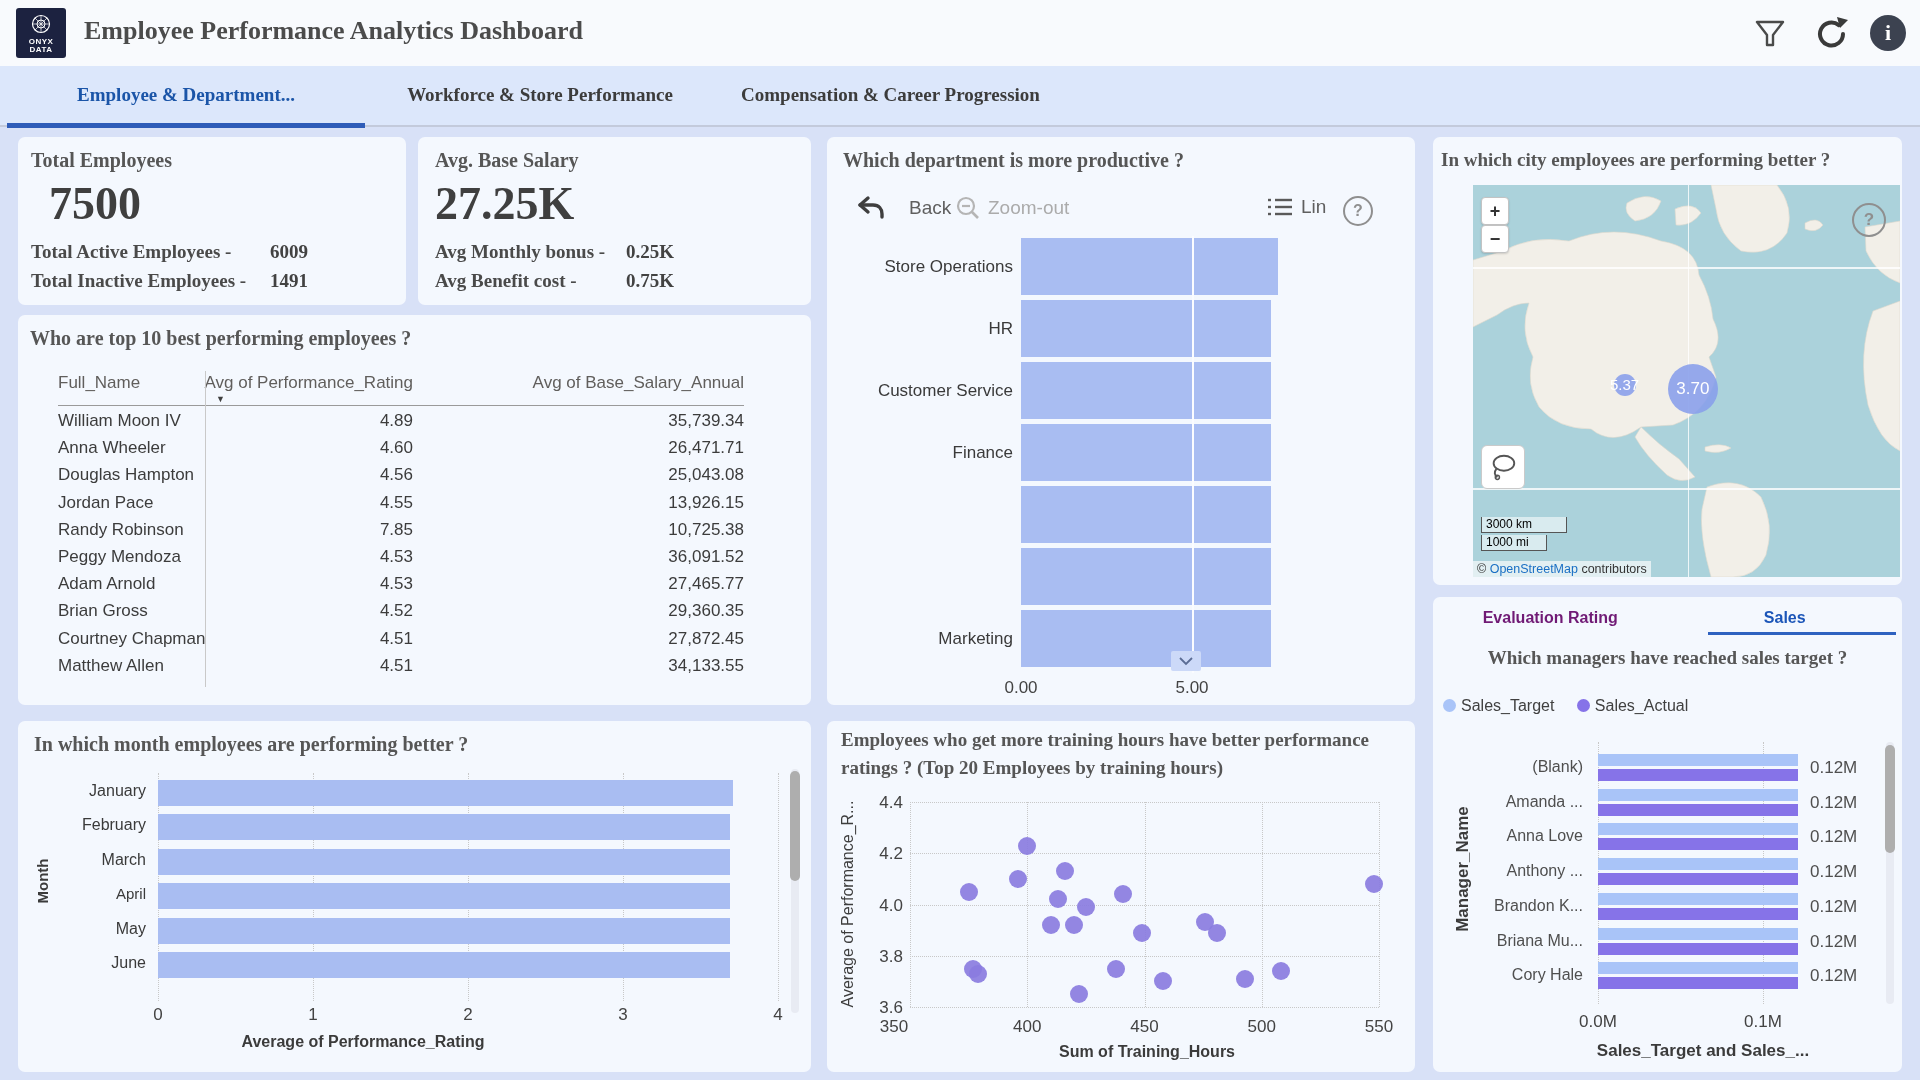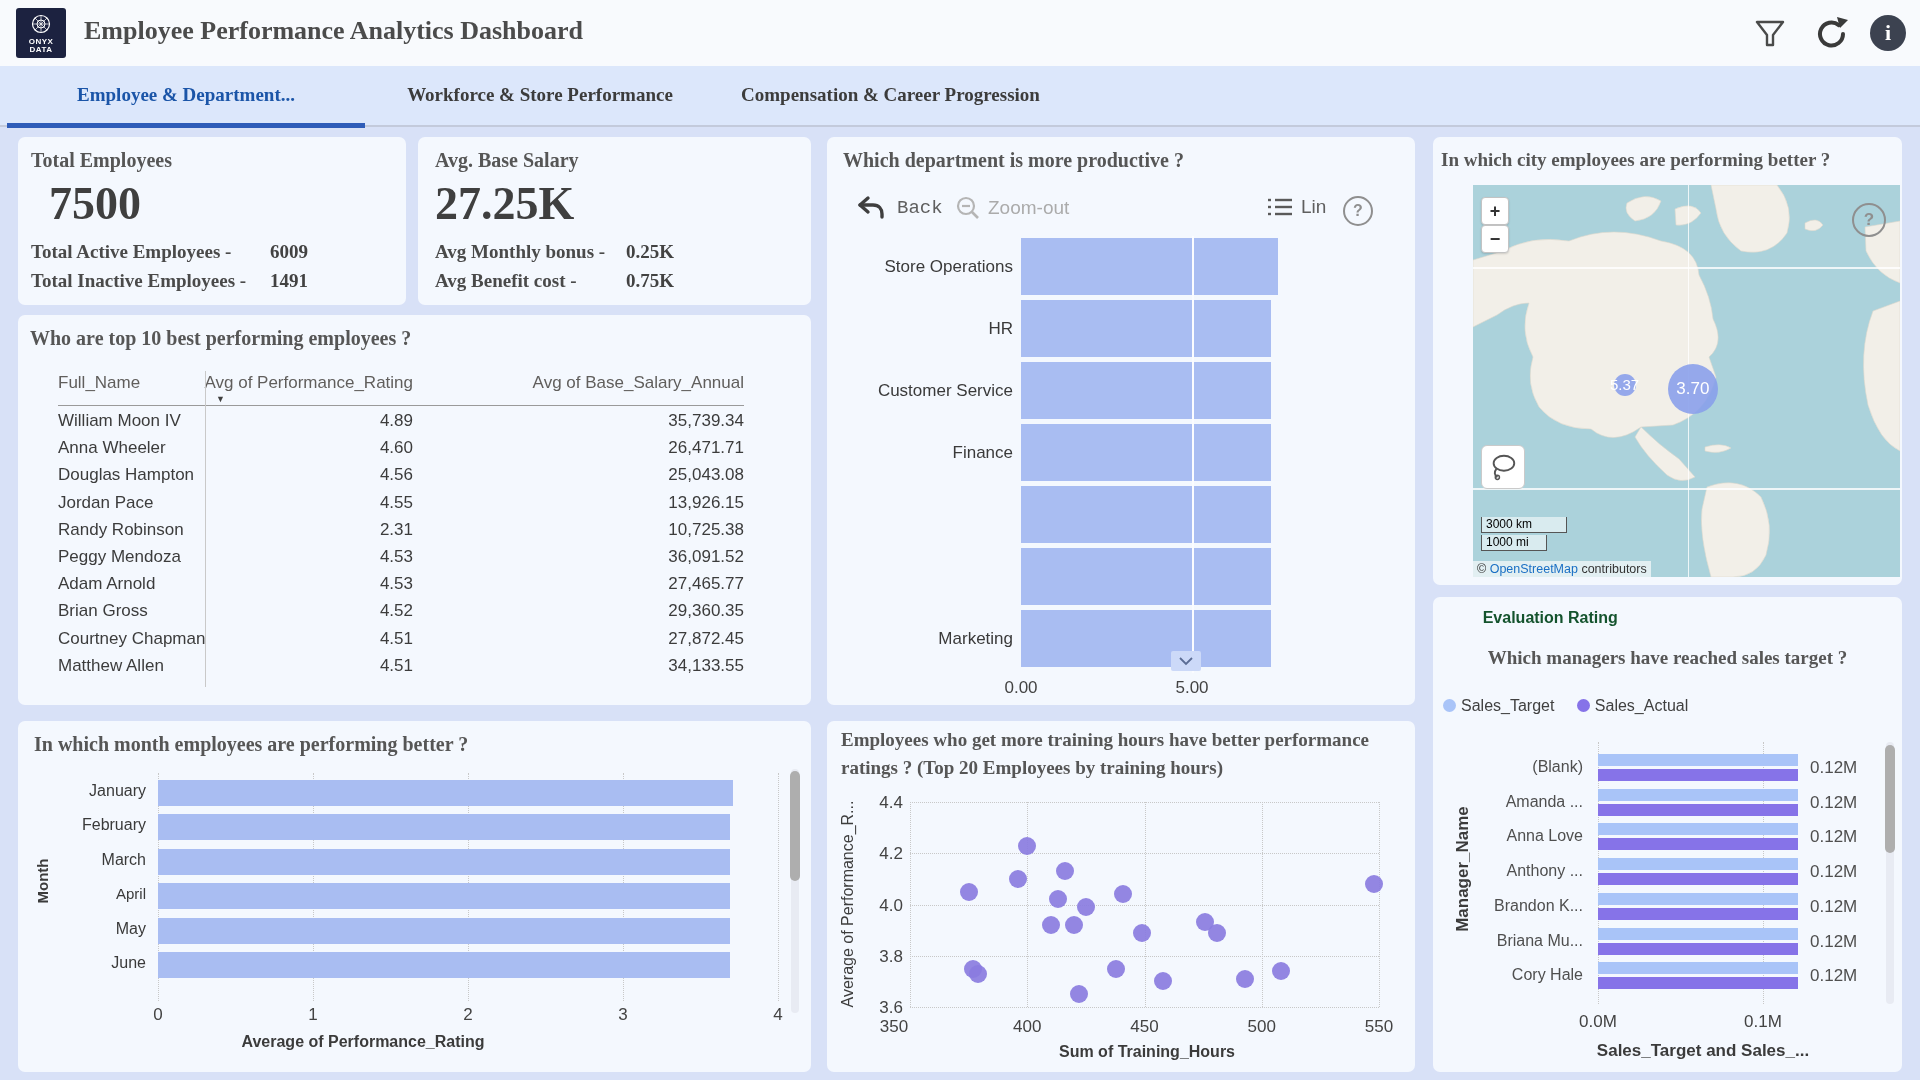--- a/index.html
+++ b/index.html
@@ -63,21 +63,21 @@
           display:flex;align-items:center;justify-content:center;font-size:18px;font-weight:bold;color:#333;cursor:pointer;
           box-shadow:0 1px 2px rgba(0,0,0,.15);}
   #map-lasso{position:absolute;left:8px;bottom:88px;width:42px;height:42px;background:#fff;border:1px solid #cacaca;
           border-radius:6px;display:flex;align-items:center;justify-content:center;cursor:pointer;}
   .scale-box{position:absolute;left:8px;background:rgba(255,255,255,.55);border:1px solid #555;border-top:none;
           font-size:12px;color:#000000;padding:0 4px;line-height:15px;}
   #map-attrib{position:absolute;left:0;bottom:0;background:rgba(255,255,255,.65);font-size:12.5px;color:#333;padding:1px 4px;}
   #map-attrib .link{color:#1a6fc4;}
   
   .toggle-half{position:absolute;top:0;height:42px;width:50%;display:flex;align-items:center;justify-content:center;
-          font-size:16px;font-weight:bold;color:#14532d;cursor:pointer;}
+          font-size:16px;font-weight:bold;color:#701a75;cursor:pointer;}
   .toggle-half.active{color:#1b55b8;}
   .toggle-half.active::after{content:"";position:absolute;left:40px;right:6px;bottom:4px;border-bottom:3px solid #2e62c0;}
   .legend-dot{display:inline-block;width:13px;height:13px;border-radius:50%;margin-right:5px;vertical-align:-1px;}
   .legend-item{font-size:16px;color:#404040;margin-right:18px;}
   .mgr-label{position:absolute;font-size:16px;color:#4f4f4f;text-align:right;white-space:nowrap;}
   .mgr-val{position:absolute;font-size:17px;color:#4f4f4f;white-space:nowrap;}
   
   .sb-track{position:absolute;width:8px;background:#e8ebf3;border-radius:4px;}
   .sb-thumb{position:absolute;width:10px;background:#aeaeae;border-radius:5px;cursor:pointer;}
   
@@ -160,21 +160,21 @@
           <div class="td" style="left: 40px; top: 123.2px;">Anna Wheeler</div>
           <div class="td" style="right: 398px; top: 123.2px;">4.60</div>
           <div class="td" style="right: 67px; top: 123.2px;">26,471.71</div>
           <div class="td" style="left: 40px; top: 150.4px;">Douglas Hampton</div>
           <div class="td" style="right: 398px; top: 150.4px;">4.56</div>
           <div class="td" style="right: 67px; top: 150.4px;">25,043.08</div>
           <div class="td" style="left: 40px; top: 177.6px;">Jordan Pace</div>
           <div class="td" style="right: 398px; top: 177.6px;">4.55</div>
           <div class="td" style="right: 67px; top: 177.6px;">13,926.15</div>
           <div class="td" style="left: 40px; top: 204.8px;">Randy Robinson</div>
-          <div class="td" style="right: 398px; top: 204.8px;">2.31</div>
+          <div class="td" style="right: 398px; top: 204.8px;">7.85</div>
           <div class="td" style="right: 67px; top: 204.8px;">10,725.38</div>
           <div class="td" style="left: 40px; top: 232px;">Peggy Mendoza</div>
           <div class="td" style="right: 398px; top: 232px;">4.53</div>
           <div class="td" style="right: 67px; top: 232px;">36,091.52</div>
           <div class="td" style="left: 40px; top: 259.2px;">Adam Arnold</div>
           <div class="td" style="right: 398px; top: 259.2px;">4.53</div>
           <div class="td" style="right: 67px; top: 259.2px;">27,465.77</div>
           <div class="td" style="left: 40px; top: 286.4px;">Brian Gross</div>
           <div class="td" style="right: 398px; top: 286.4px;">4.52</div>
           <div class="td" style="right: 67px; top: 286.4px;">29,360.35</div>
@@ -188,21 +188,21 @@
     </div>
   </div>
 
   <div class="panel" style="left:827px;top:137px;width:588px;height:568px;">
     <div class="q-title" style="left:16px;top:12px;">Which department is more productive ?</div>
     <div style="position:absolute;left:30px;top:58px;display:flex;align-items:center;cursor:pointer;">
       <svg width="28" height="26" viewBox="0 0 28 26">
           <path d="M11 3 L3 10 L11 17" fill="none" stroke="#3f3f3f" stroke-width="3.4" stroke-linecap="round" stroke-linejoin="round"></path>
           <path d="M3 10 H16 C22 10 25 14 25 19 V22" fill="none" stroke="#3f3f3f" stroke-width="3.4" stroke-linecap="round"></path>
         </svg>
-      <span class="tool-label" style="margin-left:12px;font-family:Liberation Mono, monospace;">Back</span>
+      <span class="tool-label" style="margin-left:24px;">Back</span>
     </div>
     <div style="position:absolute;left:128px;top:58px;display:flex;align-items:center;cursor:pointer;">
       <svg width="26" height="26" viewBox="0 0 26 26">
           <circle cx="11" cy="11" r="8" fill="none" stroke="#b5b5b5" stroke-width="2.2"></circle>
           <line x1="7" y1="11" x2="15" y2="11" stroke="#b5b5b5" stroke-width="2.2"></line>
           <line x1="17" y1="17" x2="23" y2="23" stroke="#b5b5b5" stroke-width="2.6"></line>
         </svg>
       <span class="tool-label dim" style="margin-left:7px;">Zoom-out</span>
     </div>
     <div style="position:absolute;left:440px;top:58px;display:flex;align-items:center;cursor:pointer;">
@@ -287,20 +287,21 @@
           </svg>
       </div>
       <div class="scale-box" style="bottom:44px;width:76px;">3000 km</div>
       <div class="scale-box" style="bottom:26px;width:56px;">1000 mi</div>
       <div id="map-attrib"><span>© </span><span class="link">OpenStreetMap</span><span> contributors</span></div>
     </div>
   </div>
 
   <div class="panel" style="left:1433px;top:597px;width:469px;height:475px;">
     <div class="toggle-half" style="left:0;">Evaluation Rating</div>
+    <div class="toggle-half active" style="left:50%;">Sales</div>
     <div class="q-title" style="left:50%;transform:translateX(-50%);top:50px;font-size:19px;">Which managers have reached sales target ?</div>
     <div style="position:absolute;left:10px;top:100px;">
       <span class="legend-item"><span class="legend-dot" id="dot-target" style="background: rgb(169, 196, 248);"></span><span>Sales_Target</span></span>
       <span class="legend-item"><span class="legend-dot" id="dot-actual" style="background: rgb(134, 115, 232);"></span><span>Sales_Actual</span></span>
     </div>
     <div id="mgr-plot" style="position:absolute;left:0;top:0;width:100%;height:100%;">
         <div class="grid-dot-v" style="left: 165px; top: 145px; height: 262px;"></div>
         <div class="tick-label" style="left: 135px; width: 60px; top: 415px;">0.0M</div>
         <div class="grid-dot-v" style="left: 330px; top: 145px; height: 262px;"></div>
         <div class="tick-label" style="left: 300px; width: 60px; top: 415px;">0.1M</div>

